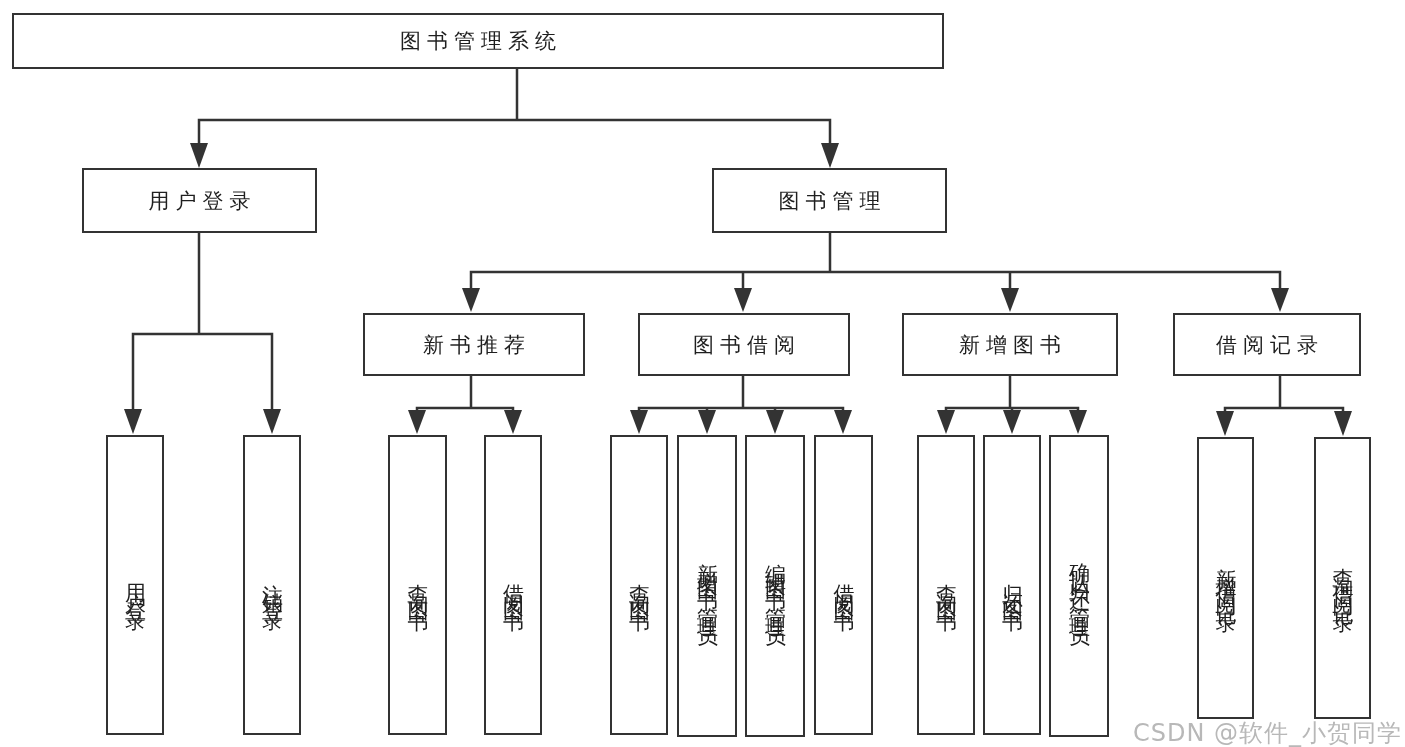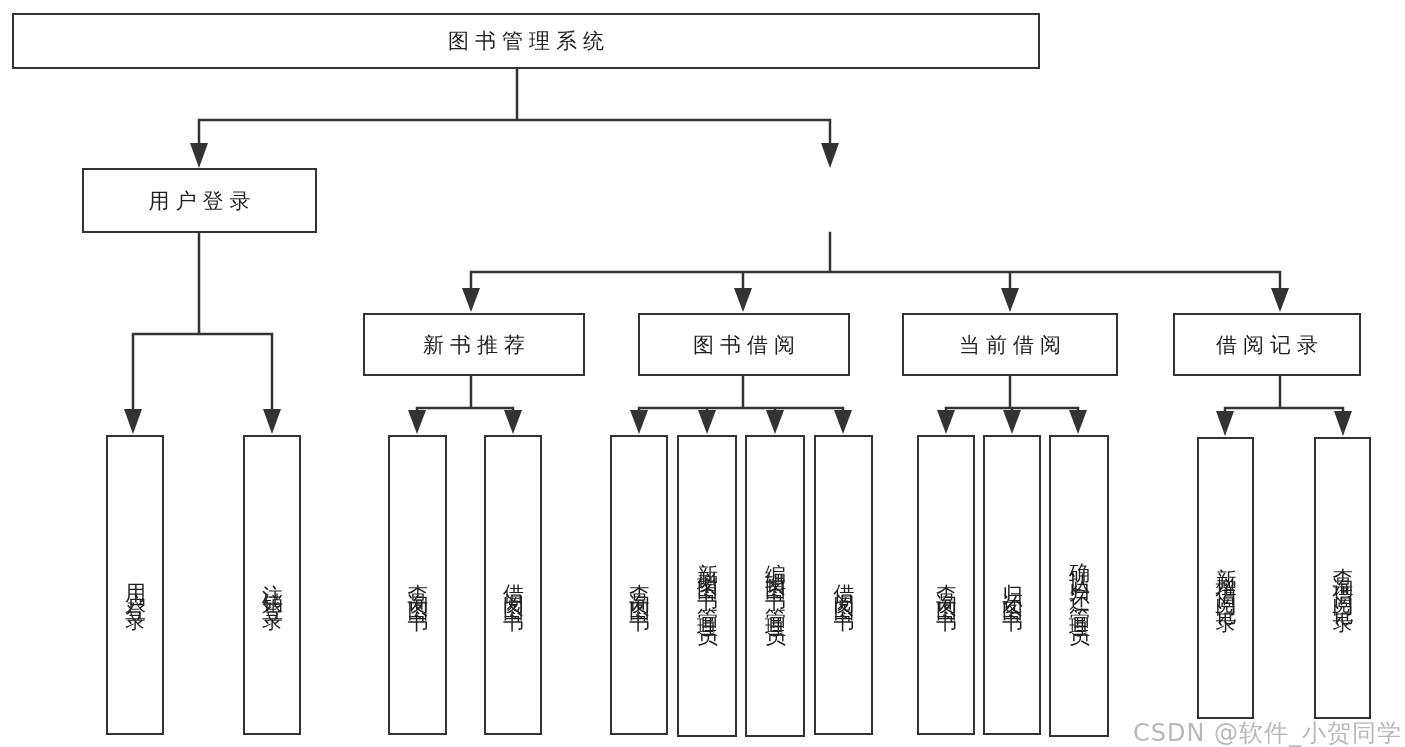--- a/index.html
+++ b/index.html
@@ -85,36 +85,39 @@
       <polygon points="1003,410 1021,410 1012,434"></polygon>
       <polygon points="1069,410 1087,410 1078,434"></polygon>
     </g>
     <g>
       <path d="M1280,376 L1280,408 M1225,408 L1343,408 M1225,408 L1225,413 M1343,408 L1343,413"></path>
       <polygon points="1216,411 1234,411 1225,436"></polygon>
       <polygon points="1334,411 1352,411 1343,436"></polygon>
     </g>
   </svg>
 
-  <div class="box h" style="left:12px;top:13px;width:1028px;height:56px">
+  <div class="box h" style="left:12px;top:13px;width:932px;height:56px">
     <span>图书管理系统</span>
   </div>
 
   <div class="box h" style="left:82px;top:168px;width:235px;height:65px">
     <span>用户登录</span>
+  </div>
+  <div class="box h" style="left:712px;top:168px;width:235px;height:65px">
+    <span>图书管理</span>
   </div>
 
   <div class="box h" style="left:363px;top:313px;width:222px;height:63px">
     <span>新书推荐</span>
   </div>
   <div class="box h" style="left:638px;top:313px;width:212px;height:63px">
     <span>图书借阅</span>
   </div>
   <div class="box h" style="left:902px;top:313px;width:216px;height:63px">
-    <span>当前借阅</span>
+    <span>新增图书</span>
   </div>
   <div class="box h" style="left:1173px;top:313px;width:188px;height:63px">
     <span>借阅记录</span>
   </div>
 
   <div class="box v" style="left:106px;top:435px;width:58px;height:300px">
     <span>用户登录</span>
   </div>
   <div class="box v" style="left:243px;top:435px;width:58px;height:300px">
     <span>注销登录</span>

